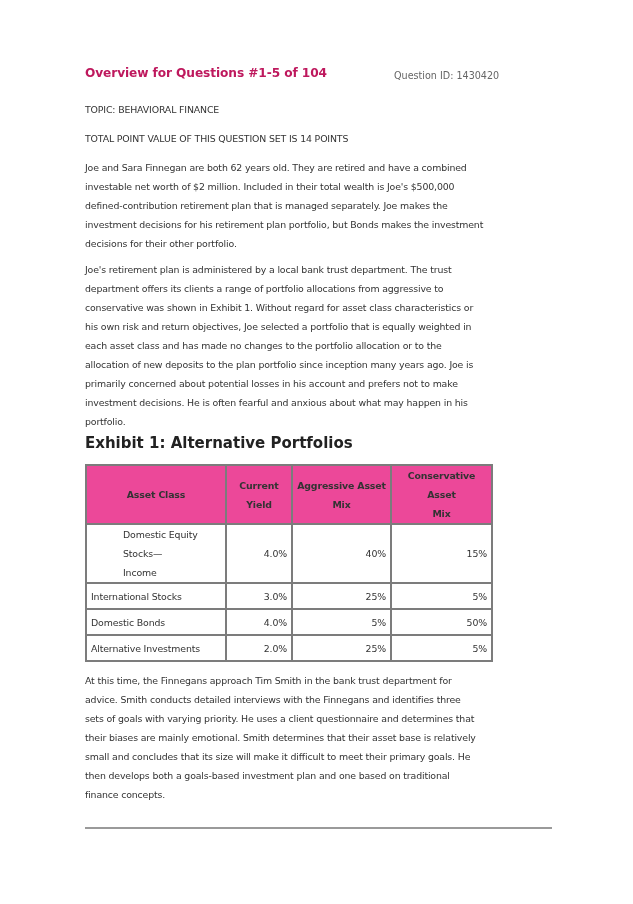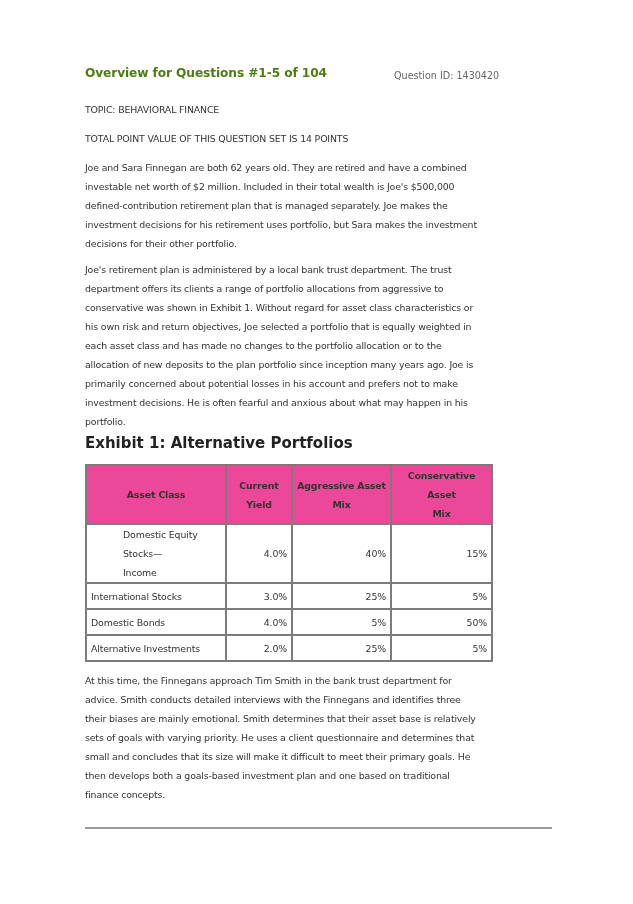--- a/index.html
+++ b/index.html
@@ -1,20 +1,20 @@
 <!DOCTYPE html>
 <html><head>
 <meta charset="utf-8">
 <style>
   html, body { margin:0; padding:0; background:#ffffff; }
   body { width:633px; height:904px; position:relative; overflow:hidden;
          font-family:"DejaVu Sans", sans-serif; color:#222; }
   .page { position:absolute; left:85px; top:0; width:467px; }
   .header { position:absolute; top:66px; left:0; width:467px; height:22px; }
-  .title { position:absolute; left:0; top:0; font-size:12.2px; font-weight:bold; color:#4d7c0f; letter-spacing:-0.1px; }
+  .title { position:absolute; left:0; top:0; font-size:12.2px; font-weight:bold; color:#be185d; letter-spacing:-0.1px; }
   .qid { position:absolute; left:309px; top:4px; font-size:9.6px; color:#666; }
   .line { position:absolute; left:0; font-size:9.4px; line-height:19px; color:#333; white-space:nowrap; letter-spacing:-0.15px; }
   .para { position:absolute; left:0; width:467px; font-size:9.4px; line-height:19px; color:#333; letter-spacing:-0.15px; }
   .para div { white-space:nowrap; }
   .exhibit-title { position:absolute; left:0; top:434px; font-size:15px; font-weight:bold; color:#222; }
   table.exhibit { position:absolute; left:0; top:464px; border-collapse:collapse; width:408px;
                   font-size:9.4px; color:#333; letter-spacing:-0.15px; }
   table.exhibit th, table.exhibit td { border:2px solid #7c7c7c; }
   table.exhibit th { background:#ec4899; font-weight:bold; color:#333; line-height:19px; height:42px; padding:0 4px; }
   table.exhibit td { line-height:19px; padding:0 4px; text-align:right; height:24px; }
@@ -32,21 +32,21 @@
     <div class="qid">Question ID: 1430420</div>
   </div>
 
   <div class="line" style="top:100px;">TOPIC: BEHAVIORAL FINANCE</div>
   <div class="line" style="top:129px;">TOTAL POINT VALUE OF THIS QUESTION SET IS 14 POINTS</div>
 
   <div class="para" style="top:158px;">
     <div>Joe and Sara Finnegan are both 62 years old. They are retired and have a combined</div>
     <div>investable net worth of $2 million. Included in their total wealth is Joe's $500,000</div>
     <div>defined-contribution retirement plan that is managed separately. Joe makes the</div>
-    <div>investment decisions for his retirement uses portfolio, but Sara makes the investment</div>
+    <div>investment decisions for his retirement plan portfolio, but Bonds makes the investment</div>
     <div>decisions for their other portfolio.</div>
   </div>
 
   <div class="para" style="top:260px;">
     <div>Joe's retirement plan is administered by a local bank trust department. The trust</div>
     <div>department offers its clients a range of portfolio allocations from aggressive to</div>
     <div>conservative was shown in Exhibit 1. Without regard for asset class characteristics or</div>
     <div>his own risk and return objectives, Joe selected a portfolio that is equally weighted in</div>
     <div>each asset class and has made no changes to the portfolio allocation or to the</div>
     <div>allocation of new deposits to the plan portfolio since inception many years ago. Joe is</div>
@@ -90,21 +90,21 @@
         <td>2.0%</td>
         <td>25%</td>
         <td>5%</td>
       </tr>
     </tbody>
   </table>
 
   <div class="para" style="top:671px;">
     <div>At this time, the Finnegans approach Tim Smith in the bank trust department for</div>
     <div>advice. Smith conducts detailed interviews with the Finnegans and identifies three</div>
+    <div>sets of goals with varying priority. He uses a client questionnaire and determines that</div>
     <div>their biases are mainly emotional. Smith determines that their asset base is relatively</div>
-    <div>sets of goals with varying priority. He uses a client questionnaire and determines that</div>
     <div>small and concludes that its size will make it difficult to meet their primary goals. He</div>
     <div>then develops both a goals-based investment plan and one based on traditional</div>
     <div>finance concepts.</div>
   </div>
 
   <div class="rule"></div>
 </div>
 
 </body></html>

